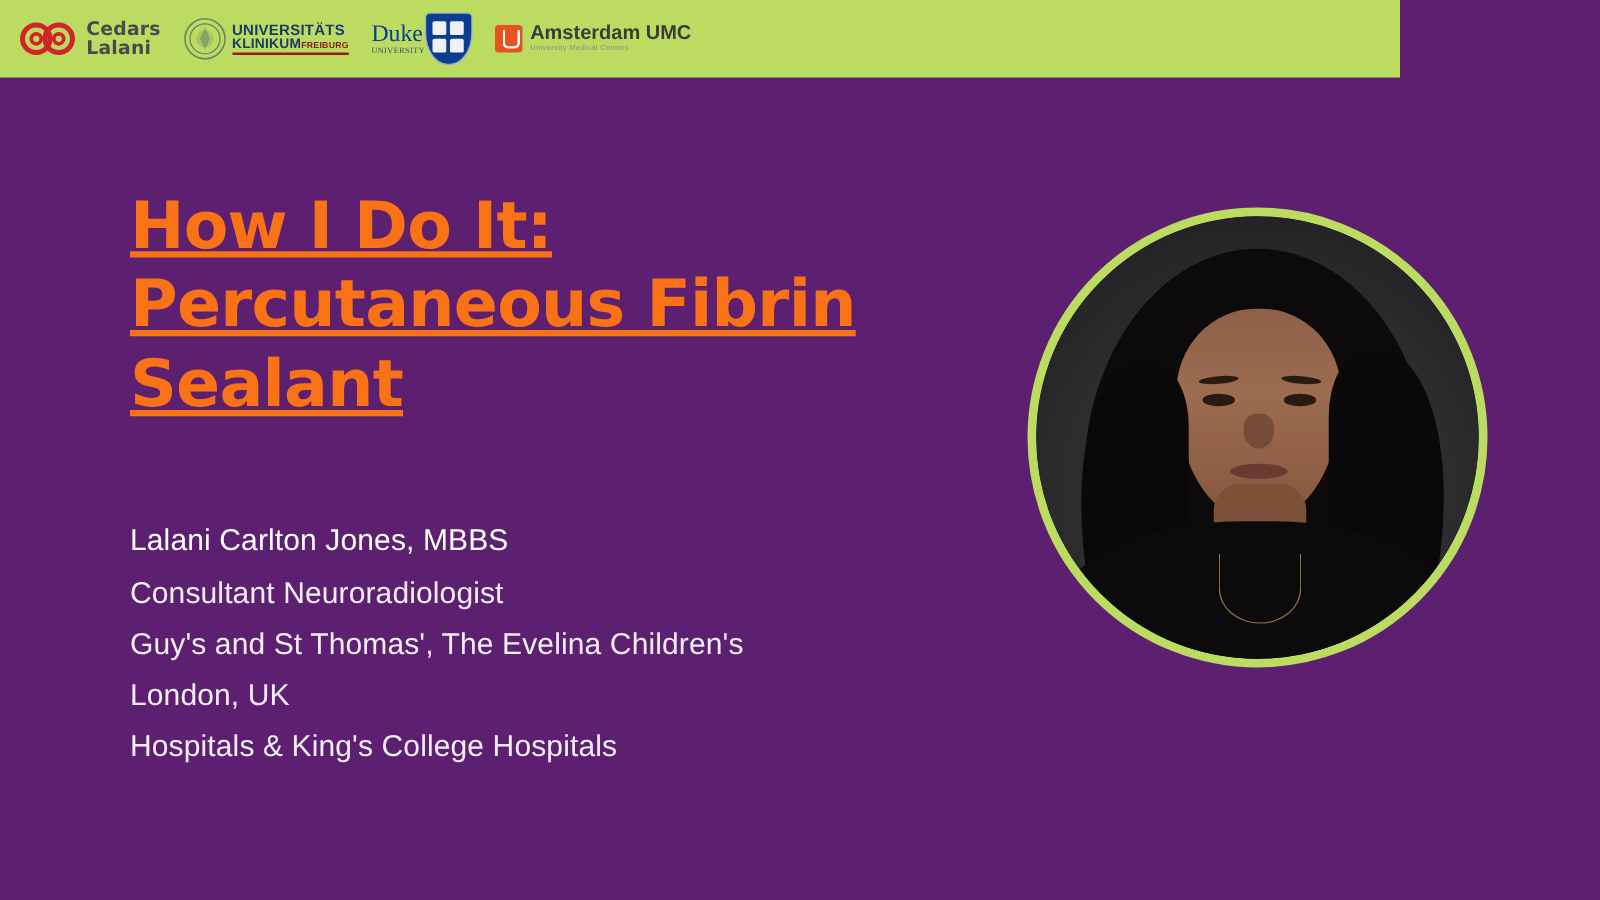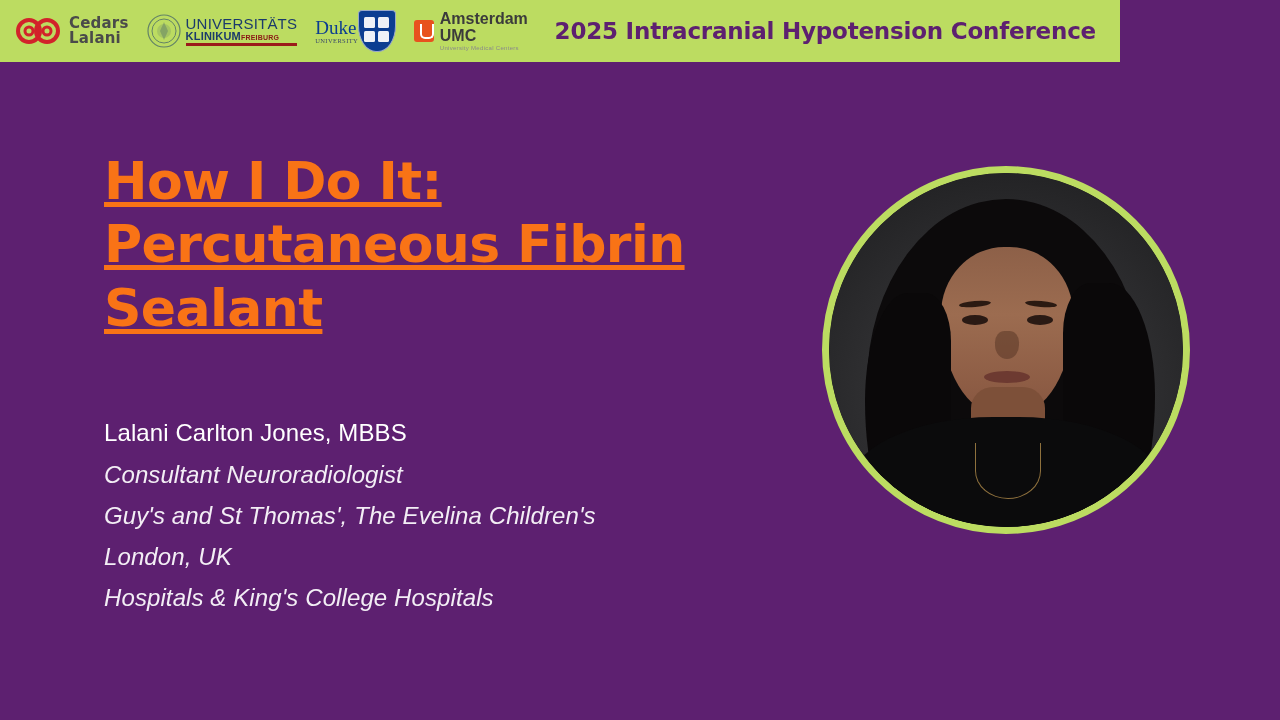--- a/index.html
+++ b/index.html
@@ -39,21 +39,21 @@
     letter-spacing: .2px;
   }
   .cedars-text span { display: block; }
 
   
   .logo-freiburg { display: flex; align-items: center; gap: 5px; position: relative; }
   .frei-seal { width: 34px; height: 34px; border-radius: 50%; opacity: .55; }
   .frei-words { line-height: 1; }
   .frei-top {
     font-family: "Liberation Sans", sans-serif;
-    font-size: 15px; font-weight: 400; color: #1b3a6b; letter-spacing: .2px;
+    font-size: 12px; font-weight: 700; color: #1b3a6b; letter-spacing: .2px;
   }
   .frei-bot {
     font-family: "Liberation Sans", sans-serif;
     font-size: 11px; font-weight: 700; color: #1b3a6b; letter-spacing: .2px;
   }
   .frei-bot em { font-style: normal; font-size: 7px; color: #8a1616; }
   .frei-rule { height: 2.5px; background: #9b1b1b; margin-top: 1px; }
 
   
   .logo-duke { display: flex; align-items: center; gap: 0; }
@@ -109,21 +109,21 @@
   }
   .speaker-block {
     margin-top: 72px;
     color: #f2eef4;
   }
   .speaker-name {
     font-size: 24px; line-height: 1.72; font-weight: 400; color: #ffffff;
     letter-spacing: .1px;
   }
   .speaker-line {
-    font-size: 24px; line-height: 1.72; font-style: italic; color: #f3eef5;
+    font-size: 24px; line-height: 1.72; color: #f3eef5;
     letter-spacing: .1px;
   }
 
   
   .portrait-wrap {
     position: absolute; left: 822px; top: 166px;
     width: 368px; height: 368px;
     border-radius: 50%;
     border: 7px solid #bcdc61;
     overflow: hidden;
@@ -253,21 +253,20 @@
       <div class="logo-ams">
         <div class="ams-mark"></div>
         <div class="ams-words">
           <div class="ams-top">Amsterdam UMC</div>
           <div class="ams-bot">University Medical Centers</div>
         </div>
       </div>
 
     </div>
 
-    <div class="banner-title">2025 Intracranial Hypotension Conference</div>
   </div>
 
   <div class="content">
     <h1 class="talk-title">How I Do It: Percutaneous Fibrin Sealant</h1>
 
     <div class="speaker-block">
       <div class="speaker-name">Lalani Carlton Jones, MBBS</div>
       <div class="speaker-line">Consultant Neuroradiologist</div>
       <div class="speaker-line">Guy's and St Thomas', The Evelina Children's</div>
       <div class="speaker-line">London, UK</div>

